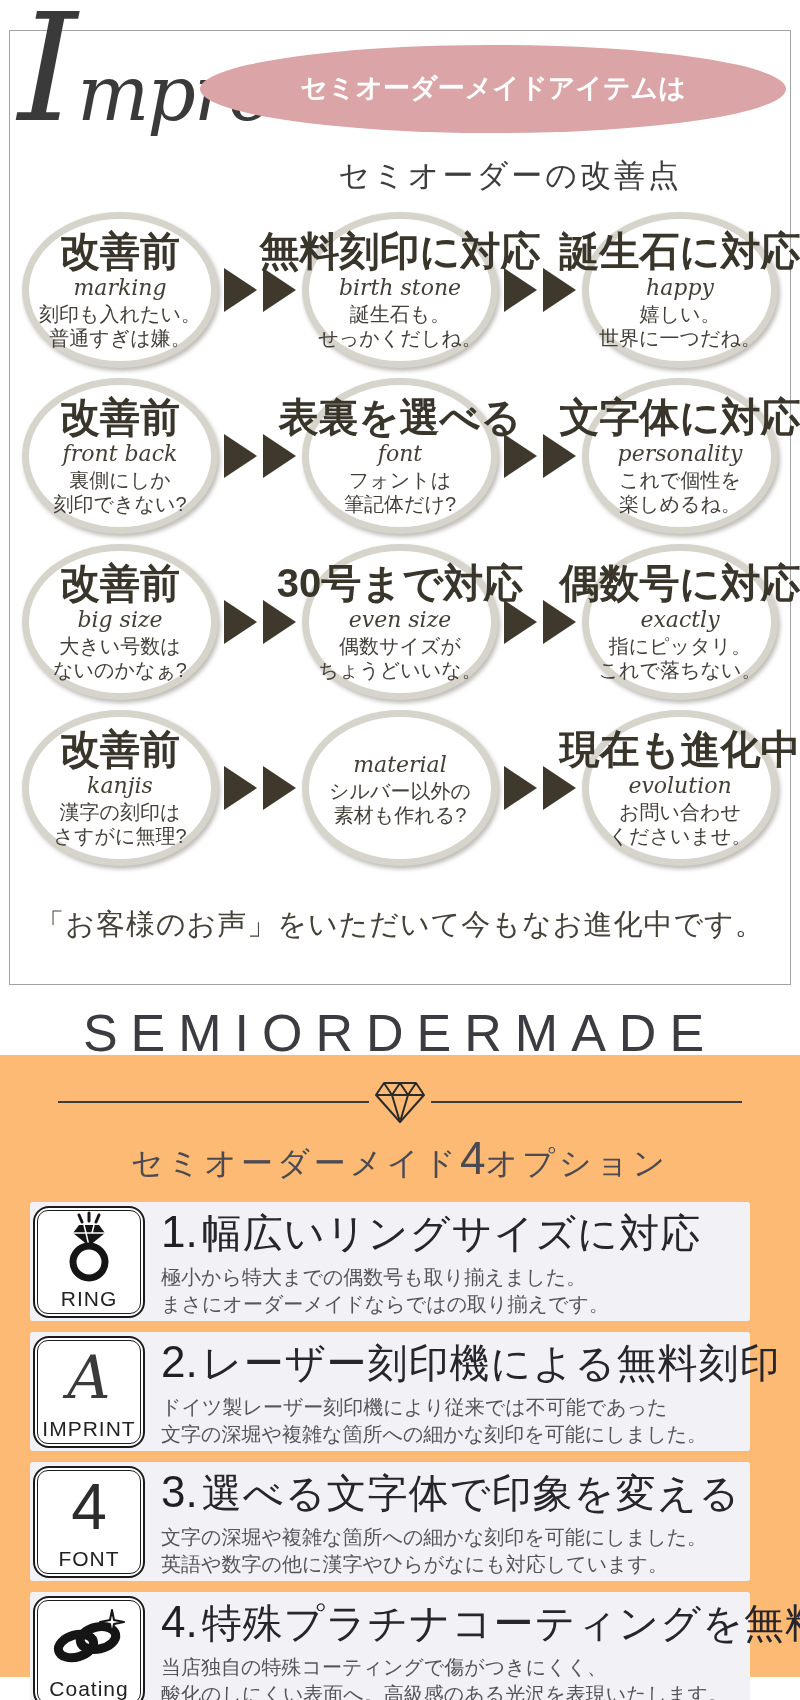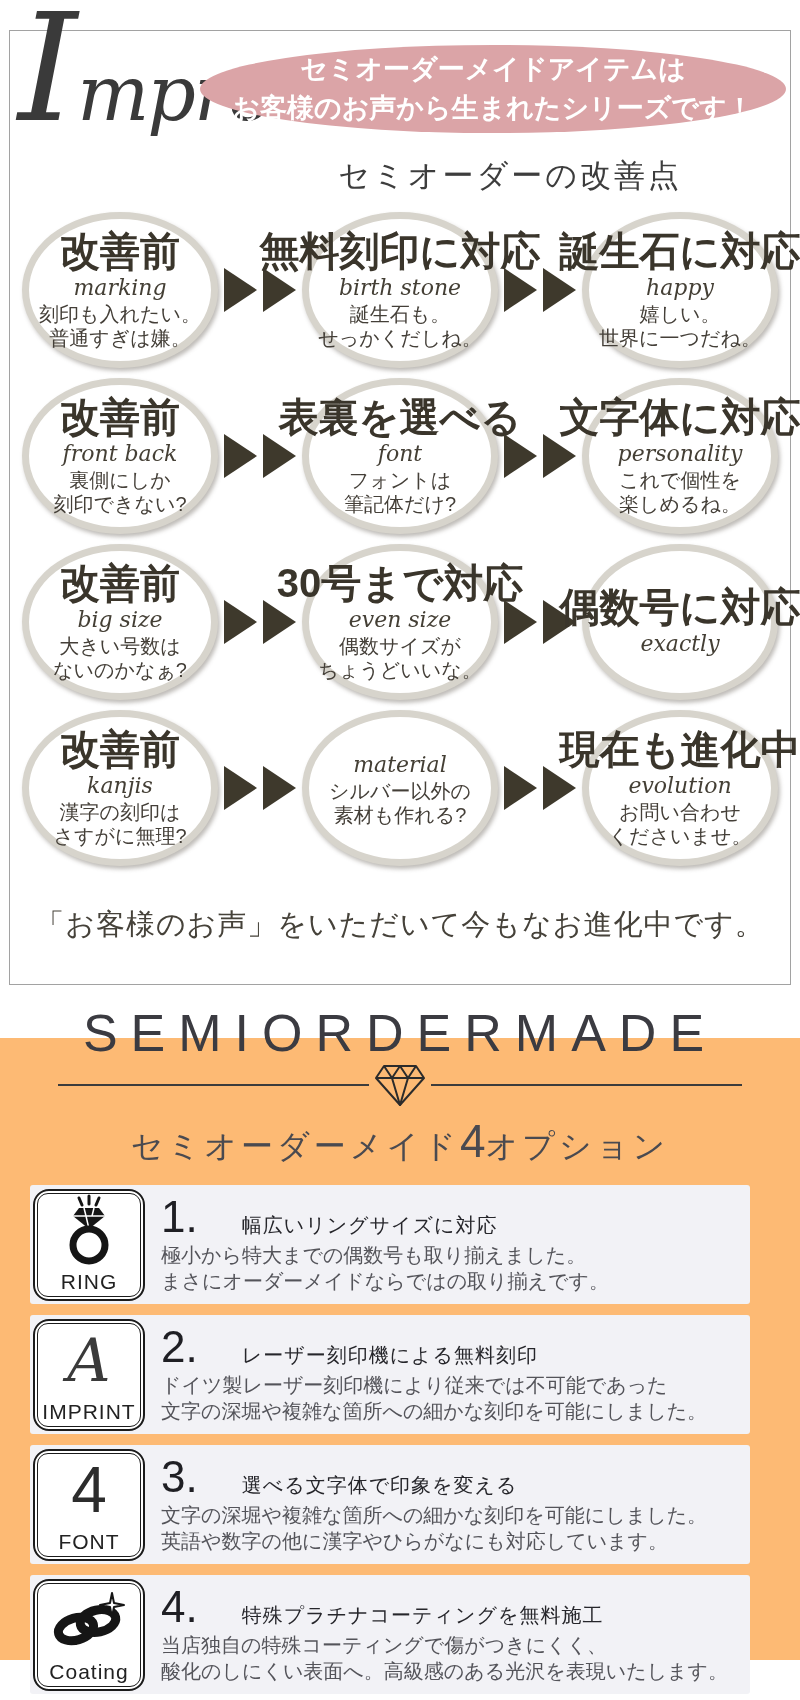--- a/index.html
+++ b/index.html
@@ -27,58 +27,57 @@
         text-align:center;box-sizing:border-box;}
   .cell-title{font-size:40px;font-weight:bold;color:#3a352b;white-space:nowrap;line-height:1.05;}
   .cell-en{font-family:"DejaVu Serif",serif;font-style:italic;font-size:22px;color:#443f35;margin:3px 0 2px;}
   .cell-desc{font-size:20px;color:#443f38;line-height:1.22;display:flex;flex-direction:column;white-space:nowrap;}
   .arrow{display:flex;gap:6px;margin:0 2px;}
   .tri{width:0;height:0;border-top:22px solid transparent;border-bottom:22px solid transparent;
        border-left:33px solid #3e392c;}
   .improve-footer{text-align:center;font-size:29px;color:#46423a;margin-top:34px;letter-spacing:1px;}
 
   
-  .so-heading{position:relative;z-index:2;margin:1005px auto 0;padding-top:0;text-align:center;
+  .so-heading{position:relative;z-index:2;margin:1005px auto 17px;padding-top:0;text-align:center;
               font-size:52px;font-weight:300;letter-spacing:13px;color:#3b3b41;line-height:1.1;}
   .panel{position:relative;z-index:1;margin-top:-24px;height:622px;box-sizing:border-box;}
   .divider{display:flex;align-items:center;padding-top:24px;margin:0 58px;}
   .divider .line{flex:1;height:2px;background:#3c3c3c;}
   .diamond-wrap{margin:0 3px;display:flex;}
   .so-subtitle{text-align:center;font-size:32px;color:#4a4a50;letter-spacing:4px;margin-top:6px;white-space:nowrap;}
   .so-subtitle .num{font-size:46px;letter-spacing:0;}
   .items{margin:16px 50px 0 30px;display:flex;flex-direction:column;gap:11px;}
   .item{height:119px;display:flex;align-items:center;padding:0 8px 0 3px;border-radius:3px;}
   .icon-box{width:112px;min-width:112px;height:112px;background:#fff;border:2px solid #1b1b1b;
             border-radius:16px;position:relative;display:flex;flex-direction:column;align-items:center;
             justify-content:flex-end;padding-bottom:6px;box-sizing:border-box;}
   .icon-box::before{content:"";position:absolute;inset:2px;border:1px solid #1b1b1b;border-radius:11px;pointer-events:none;}
   .icon-art{flex:1;display:flex;align-items:center;justify-content:center;}
   .icon-label{font-size:21px;color:#222;letter-spacing:1px;font-weight:300;line-height:1.1;}
   .script-a{font-family:"DejaVu Serif",serif;font-style:italic;font-size:60px;color:#3a3a3a;line-height:1;}
   .font-4{font-size:64px;font-weight:300;color:#2c2c2c;line-height:1;}
   .item-text{margin-left:16px;min-width:0;}
   .title-row{display:flex;align-items:baseline;gap:4px;white-space:nowrap;}
   .item-num{font-size:44px;font-weight:300;color:#1f1f24;line-height:1;}
-  .item-title{font-size:20px;color:#26262b;letter-spacing:1px;margin-left:40px;}
+  .item-title{font-size:40px;color:#26262b;letter-spacing:1px;}
   .item-body{font-size:20px;color:#54545a;line-height:1.32;margin-top:3px;display:flex;
              flex-direction:column;white-space:nowrap;}
 </style>
 </head>
 <body>
 
 <div class="page">
 
   <div class="improve-box">
     <div class="improve-header">
       <div class="script-title">
         <span class="script-cap">I</span><span class="script-rest">mprovement</span>
       </div>
       <div class="badge" style="background:#dba4a7;">
         <span>セミオーダーメイドアイテムは</span>
-        <span>お客様のお声から生まれたシリーズです！</span>
       </div>
       <div class="header-sub">セミオーダーの改善点</div>
     </div>
 
     <div class="irow">
       <div class="cell">
         <div class="cell-title">改善前</div>
         <div class="cell-en">marking</div>
         <div class="cell-desc">
           <span>刻印も入れたい。</span>
@@ -167,20 +166,24 @@
           <span>ちょうどいいな。</span>
         </div>
       </div>
       <div class="arrow">
           <i class="tri"></i>
           <i class="tri"></i>
         </div>
       <div class="cell">
         <div class="cell-title">偶数号に対応</div>
         <div class="cell-en">exactly</div>
+        <div class="cell-desc">
+          <span>指にピッタリ。</span>
+          <span>これで落ちない。</span>
+        </div>
       </div>
     </div>
 
     <div class="irow">
       <div class="cell">
         <div class="cell-title">改善前</div>
         <div class="cell-en">kanjis</div>
         <div class="cell-desc">
           <span>漢字の刻印は</span>
           <span>さすがに無理?</span>

